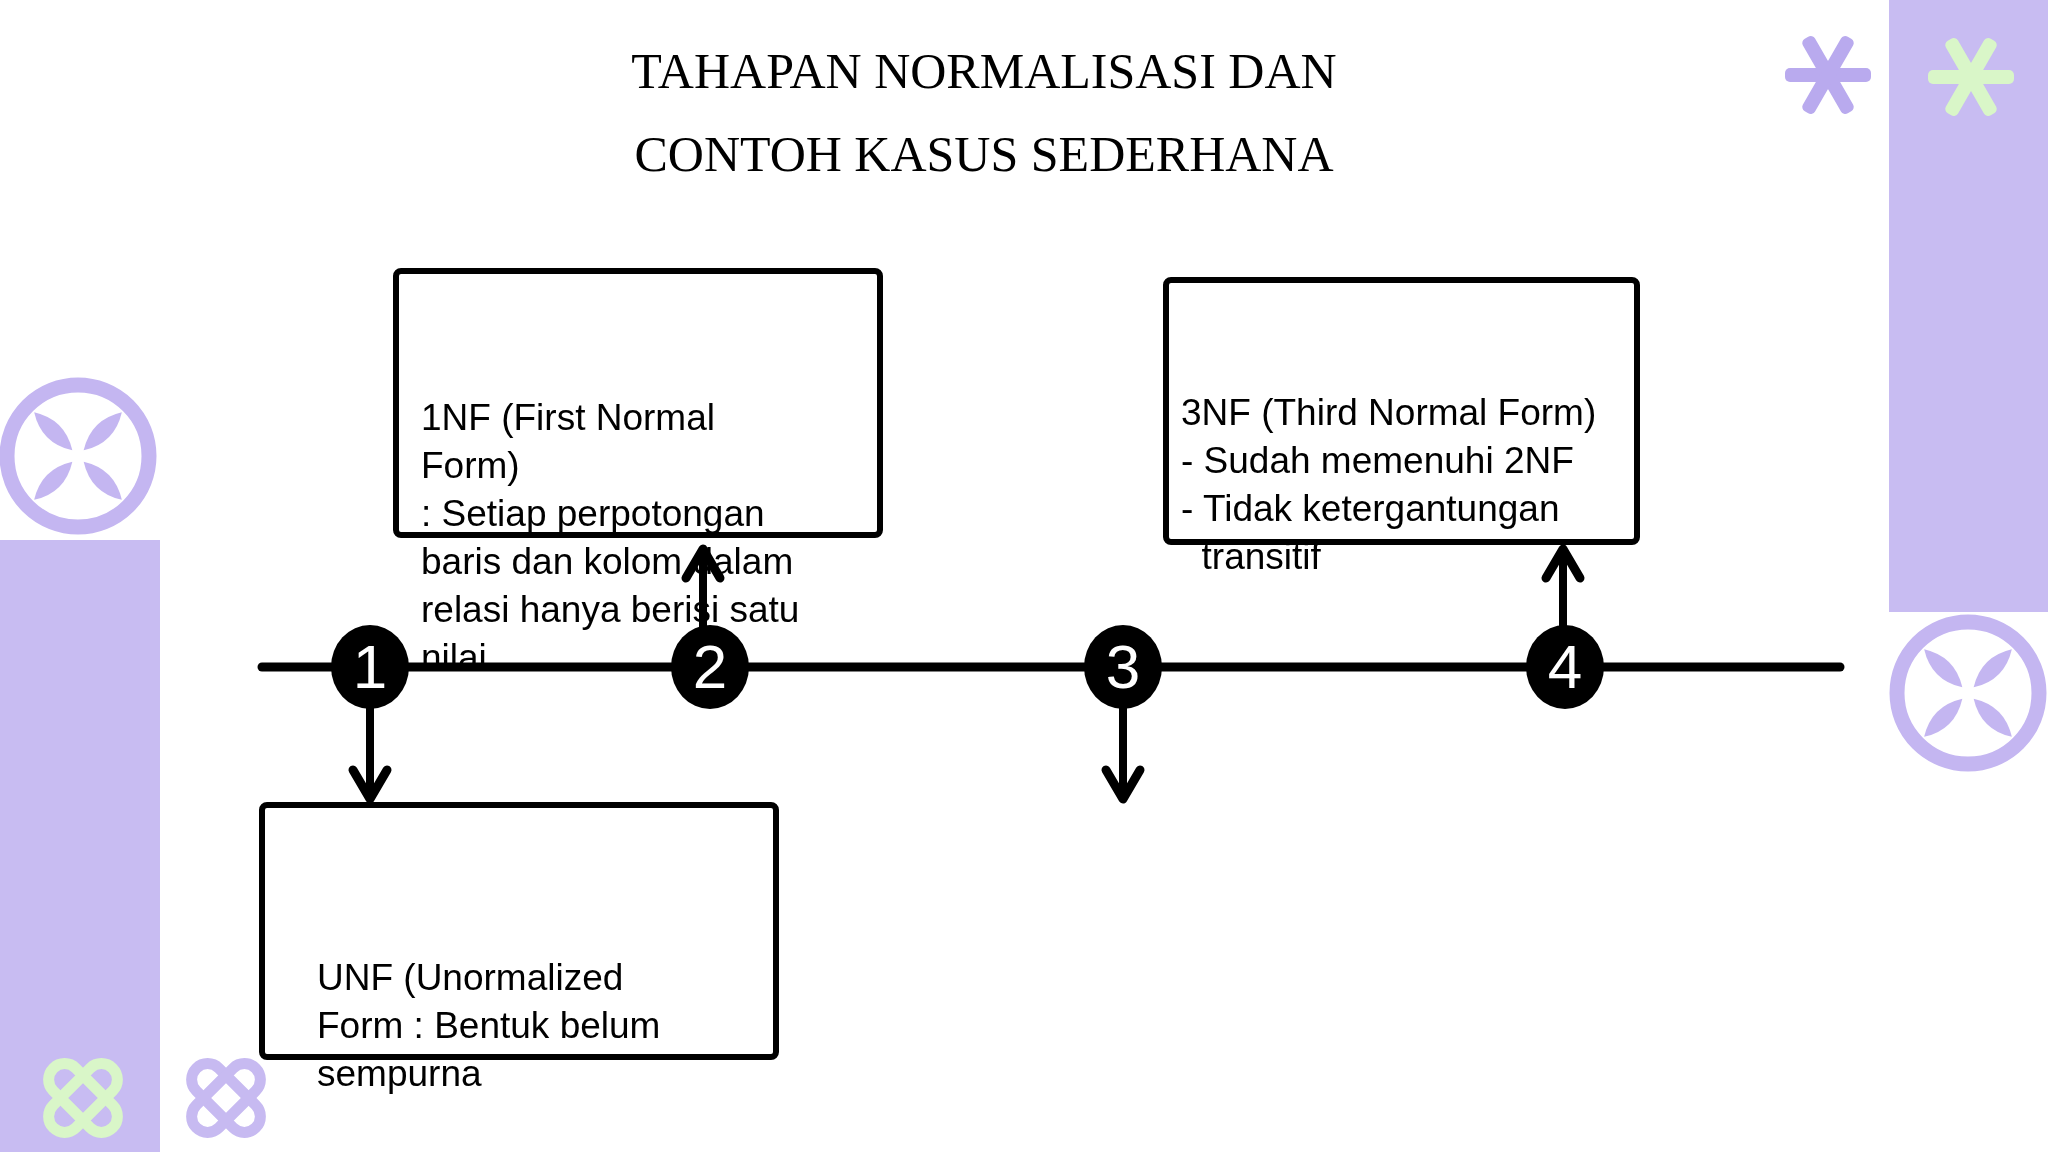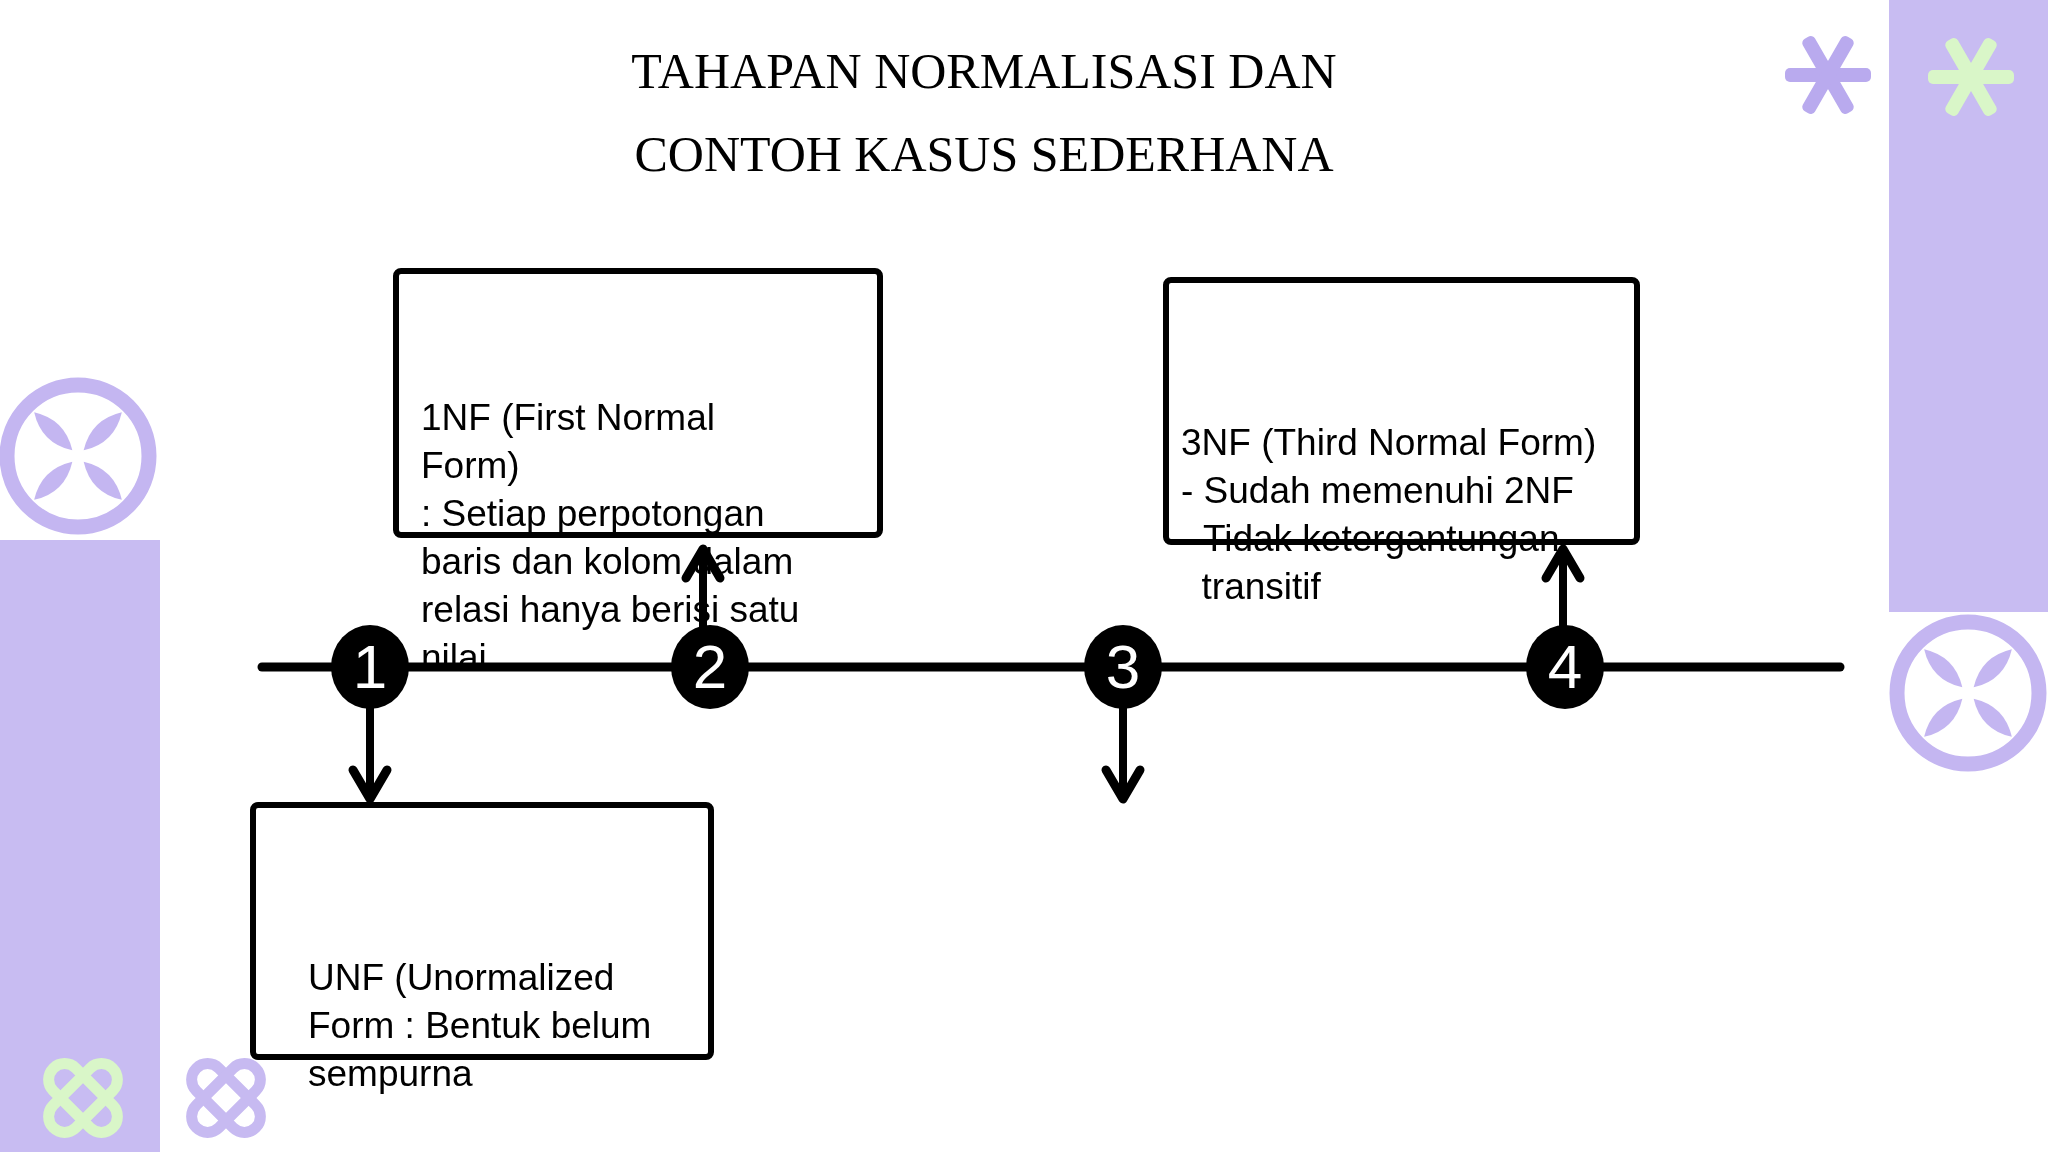--- a/index.html
+++ b/index.html
@@ -47,22 +47,22 @@
   .circle-3{left:1084px;top:625px;}
   .circle-4{left:1526px;top:625px;}
 
   
   .box{
     position:absolute;border:6px solid var(--ink);border-radius:8px;
     background:var(--bg);color:var(--ink);
     font-size:37px;line-height:48px;white-space:pre-wrap;
   }
   .box-1nf{left:393px;top:268px;width:490px;height:270px;padding:24px 8px 0 22px;background:transparent;}
-  .box-3nf{left:1163px;top:277px;width:477px;height:268px;padding:40px 8px 0 12px;}
-  .box-unf{left:250px;top:802px;width:464px;height:258px;padding:50px 8px 0 52px;}
+  .box-3nf{left:1163px;top:277px;width:477px;height:268px;padding:10px 8px 0 12px;}
+  .box-unf{left:259px;top:802px;width:520px;height:258px;padding:50px 8px 0 52px;}
   .box-2nf{left:973px;top:807px;width:490px;height:258px;padding:36px 8px 0 14px;}
 </style>
 </head>
 <body>
 
 <div class="slide">
 
   <div class="band band-left"></div>
   <div class="band band-right"></div>
 

